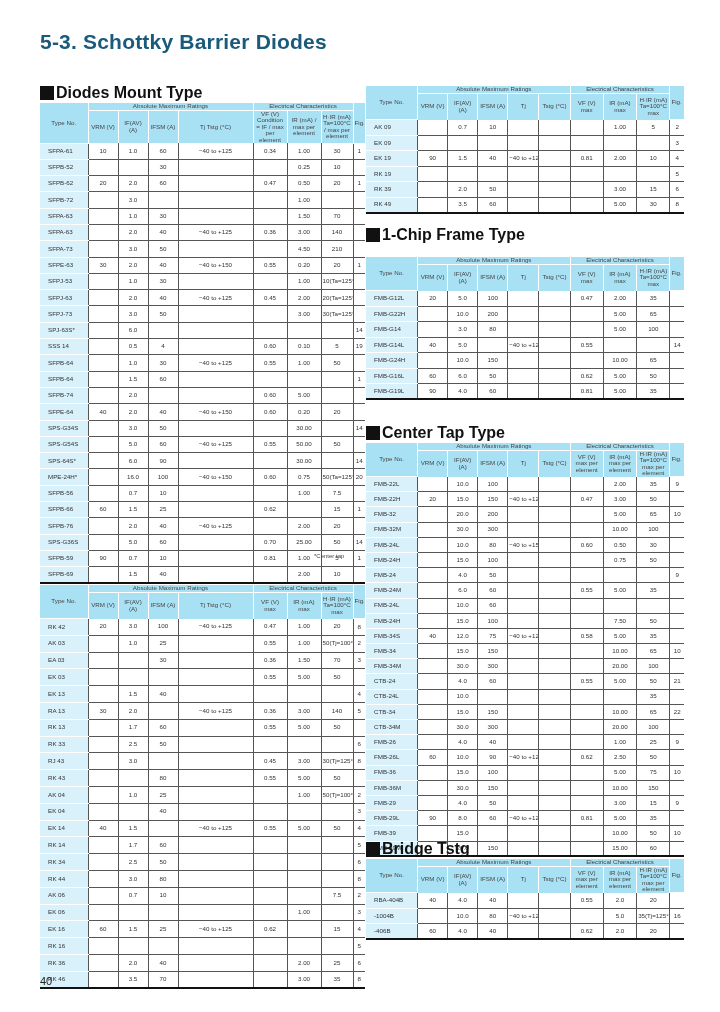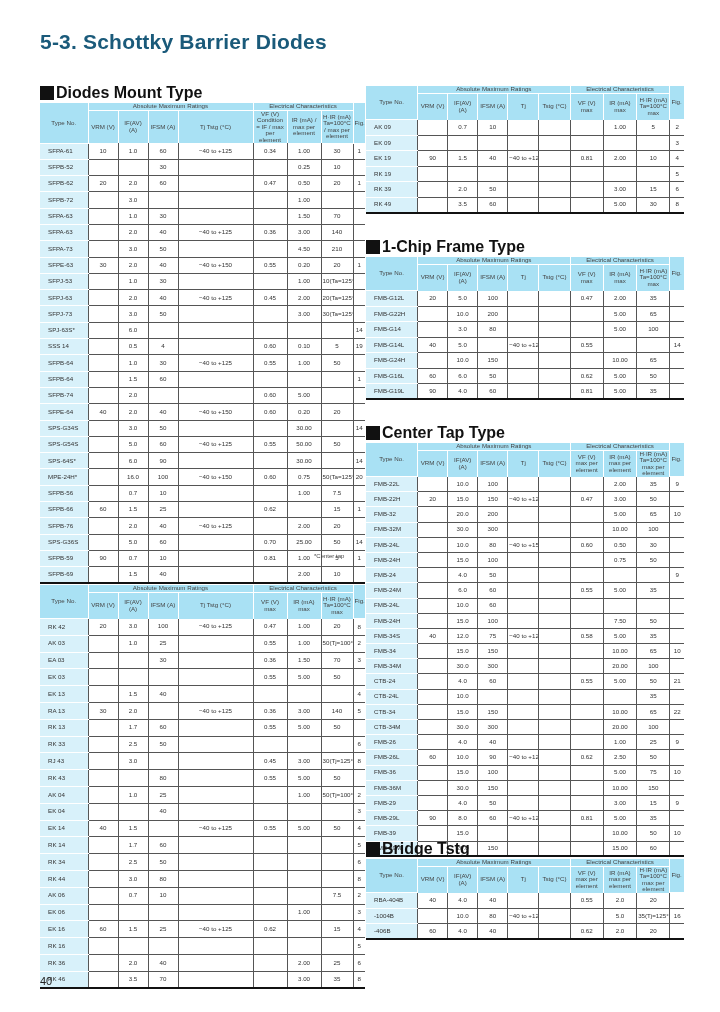--- a/index.html
+++ b/index.html
@@ -741,21 +741,21 @@
         <td></td>
         <td></td>
         <td></td>
         <td>5.00</td>
         <td>30</td>
         <td>8</td>
       </tr>
     </tbody>
   </table>
 
-<div class="sec-head" style="left:366px;top:238px;align-items:center;">
+<div class="sec-head" style="left:366px;top:226px;align-items:center;">
     <span class="sq"></span>
     <span>1-Chip Frame Type</span>
   </div>
 <table class="spec" id="t3" style="left:366px;top:257px;width:318px;">
     <colgroup>
       <col style="width: 48px;">
       <col style="width: 28px;">
       <col style="width: 28px;">
       <col style="width: 28px;">
       <col style="width: 29px;">

